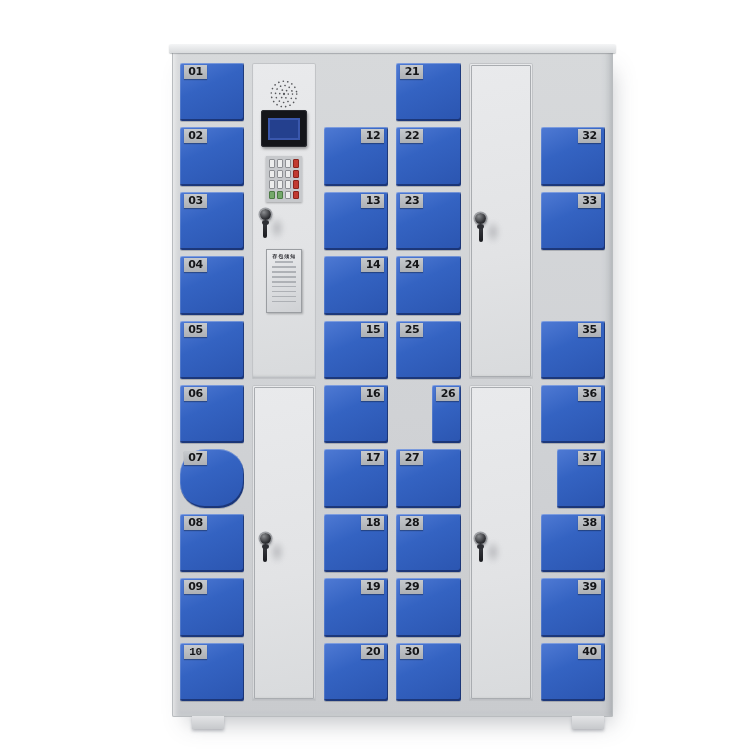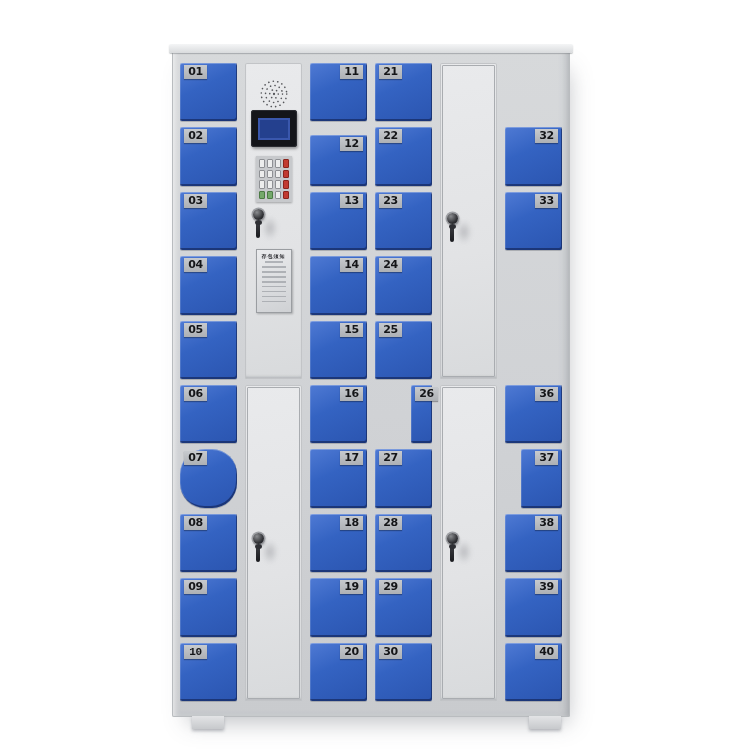--- a/index.html
+++ b/index.html
@@ -1,20 +1,20 @@
 <!DOCTYPE html>
 <html><head>
 <meta charset="utf-8">
 <style>
   html,body{margin:0;padding:0;background:#ffffff;}
   .scene{position:relative;width:750px;height:750px;background:#ffffff;overflow:hidden;
          font-family:"DejaVu Sans","Liberation Sans",sans-serif;}
 
   
-  .cabinet{position:absolute;left:172px;top:48px;width:398px;height:669px;
+  .cabinet{position:absolute;left:172px;top:48px;width:441px;height:669px;
     background:linear-gradient(180deg,#d7d9db 0%,#d0d2d5 55%,#c9cbce 100%);
     border-radius:2px;
     box-shadow: inset 0 0 0 1px #b9bcbf,
                 inset 4px 0 6px -2px rgba(255,255,255,.75),
                 inset -5px 0 8px -3px rgba(105,110,118,.45),
                 7px 14px 22px -9px rgba(70,75,85,.35);}
   .top-cap{position:absolute;left:-3px;right:-3px;top:-4px;height:9px;
     background:linear-gradient(180deg,#f4f5f6,#d9dbdd);
     border-radius:2px;box-shadow:0 1px 1px rgba(120,125,130,.5);}
   .foot{position:absolute;top:668px;width:32px;height:13px;
@@ -181,24 +181,21 @@
         </div>
         <div class="door" style="grid-area: 8 / 1;">
           <span class="plate left">08</span>
         </div>
         <div class="door" style="grid-area: 9 / 1;">
           <span class="plate left">09</span>
         </div>
         <div class="door" style="grid-area: 10 / 1; font-family: Liberation Mono, monospace;">
           <span class="plate left">10</span>
         </div>
-        <div class="door" style="grid-area: 1 / 3;">
-          <span class="plate right">11</span>
-        </div>
-        <div class="door" style="grid-area: 2 / 3; margin-top: 8px;">
+        <div class="door" style="grid-area: 2 / 3;">
           <span class="plate right">12</span>
         </div>
         <div class="door" style="grid-area: 3 / 3;">
           <span class="plate right">13</span>
         </div>
         <div class="door" style="grid-area: 4 / 3;">
           <span class="plate right">14</span>
         </div>
         <div class="door" style="grid-area: 5 / 3;">
           <span class="plate right">15</span>
@@ -246,20 +243,23 @@
           <span class="plate left">29</span>
         </div>
         <div class="door" style="grid-area: 10 / 4;">
           <span class="plate left">30</span>
         </div>
         <div class="door" style="grid-area: 2 / 6;">
           <span class="plate right">32</span>
         </div>
         <div class="door" style="grid-area: 3 / 6;">
           <span class="plate right">33</span>
+        </div>
+        <div class="door" style="grid-area: 5 / 6;">
+          <span class="plate right">35</span>
         </div>
         <div class="door" style="grid-area: 6 / 6;">
           <span class="plate right">36</span>
         </div>
         <div class="door" style="grid-area: 7 / 6; margin-left: 16px;">
           <span class="plate right">37</span>
         </div>
         <div class="door" style="grid-area: 8 / 6;">
           <span class="plate right">38</span>
         </div>

